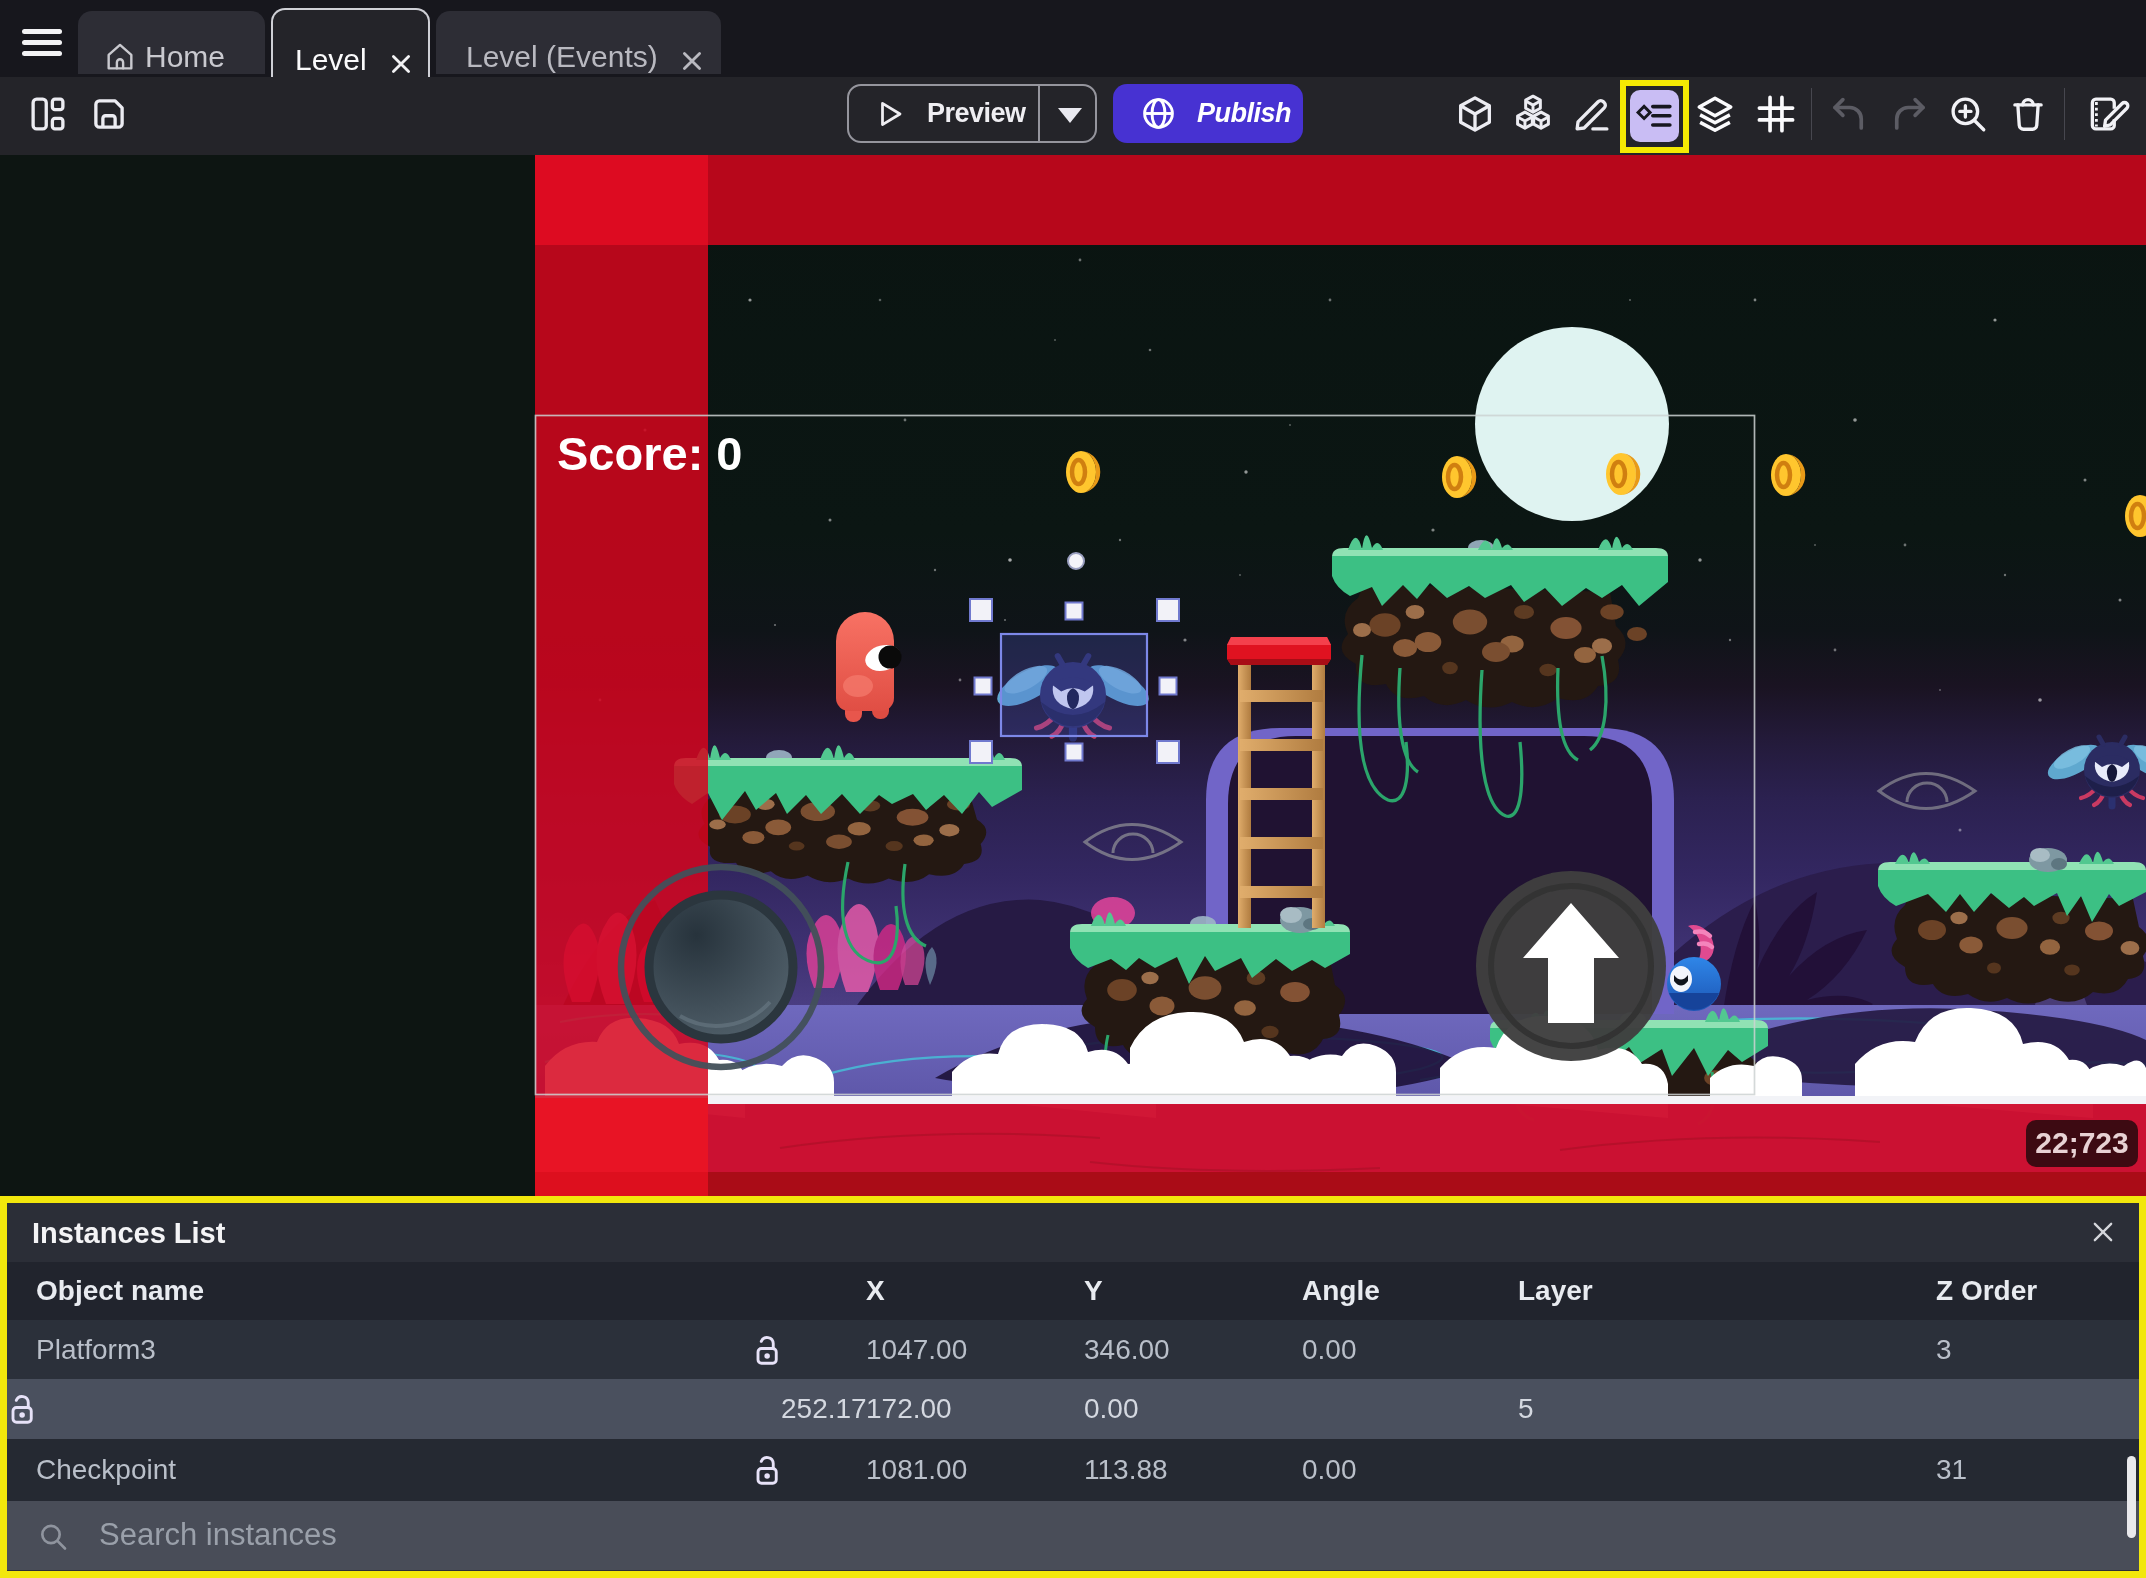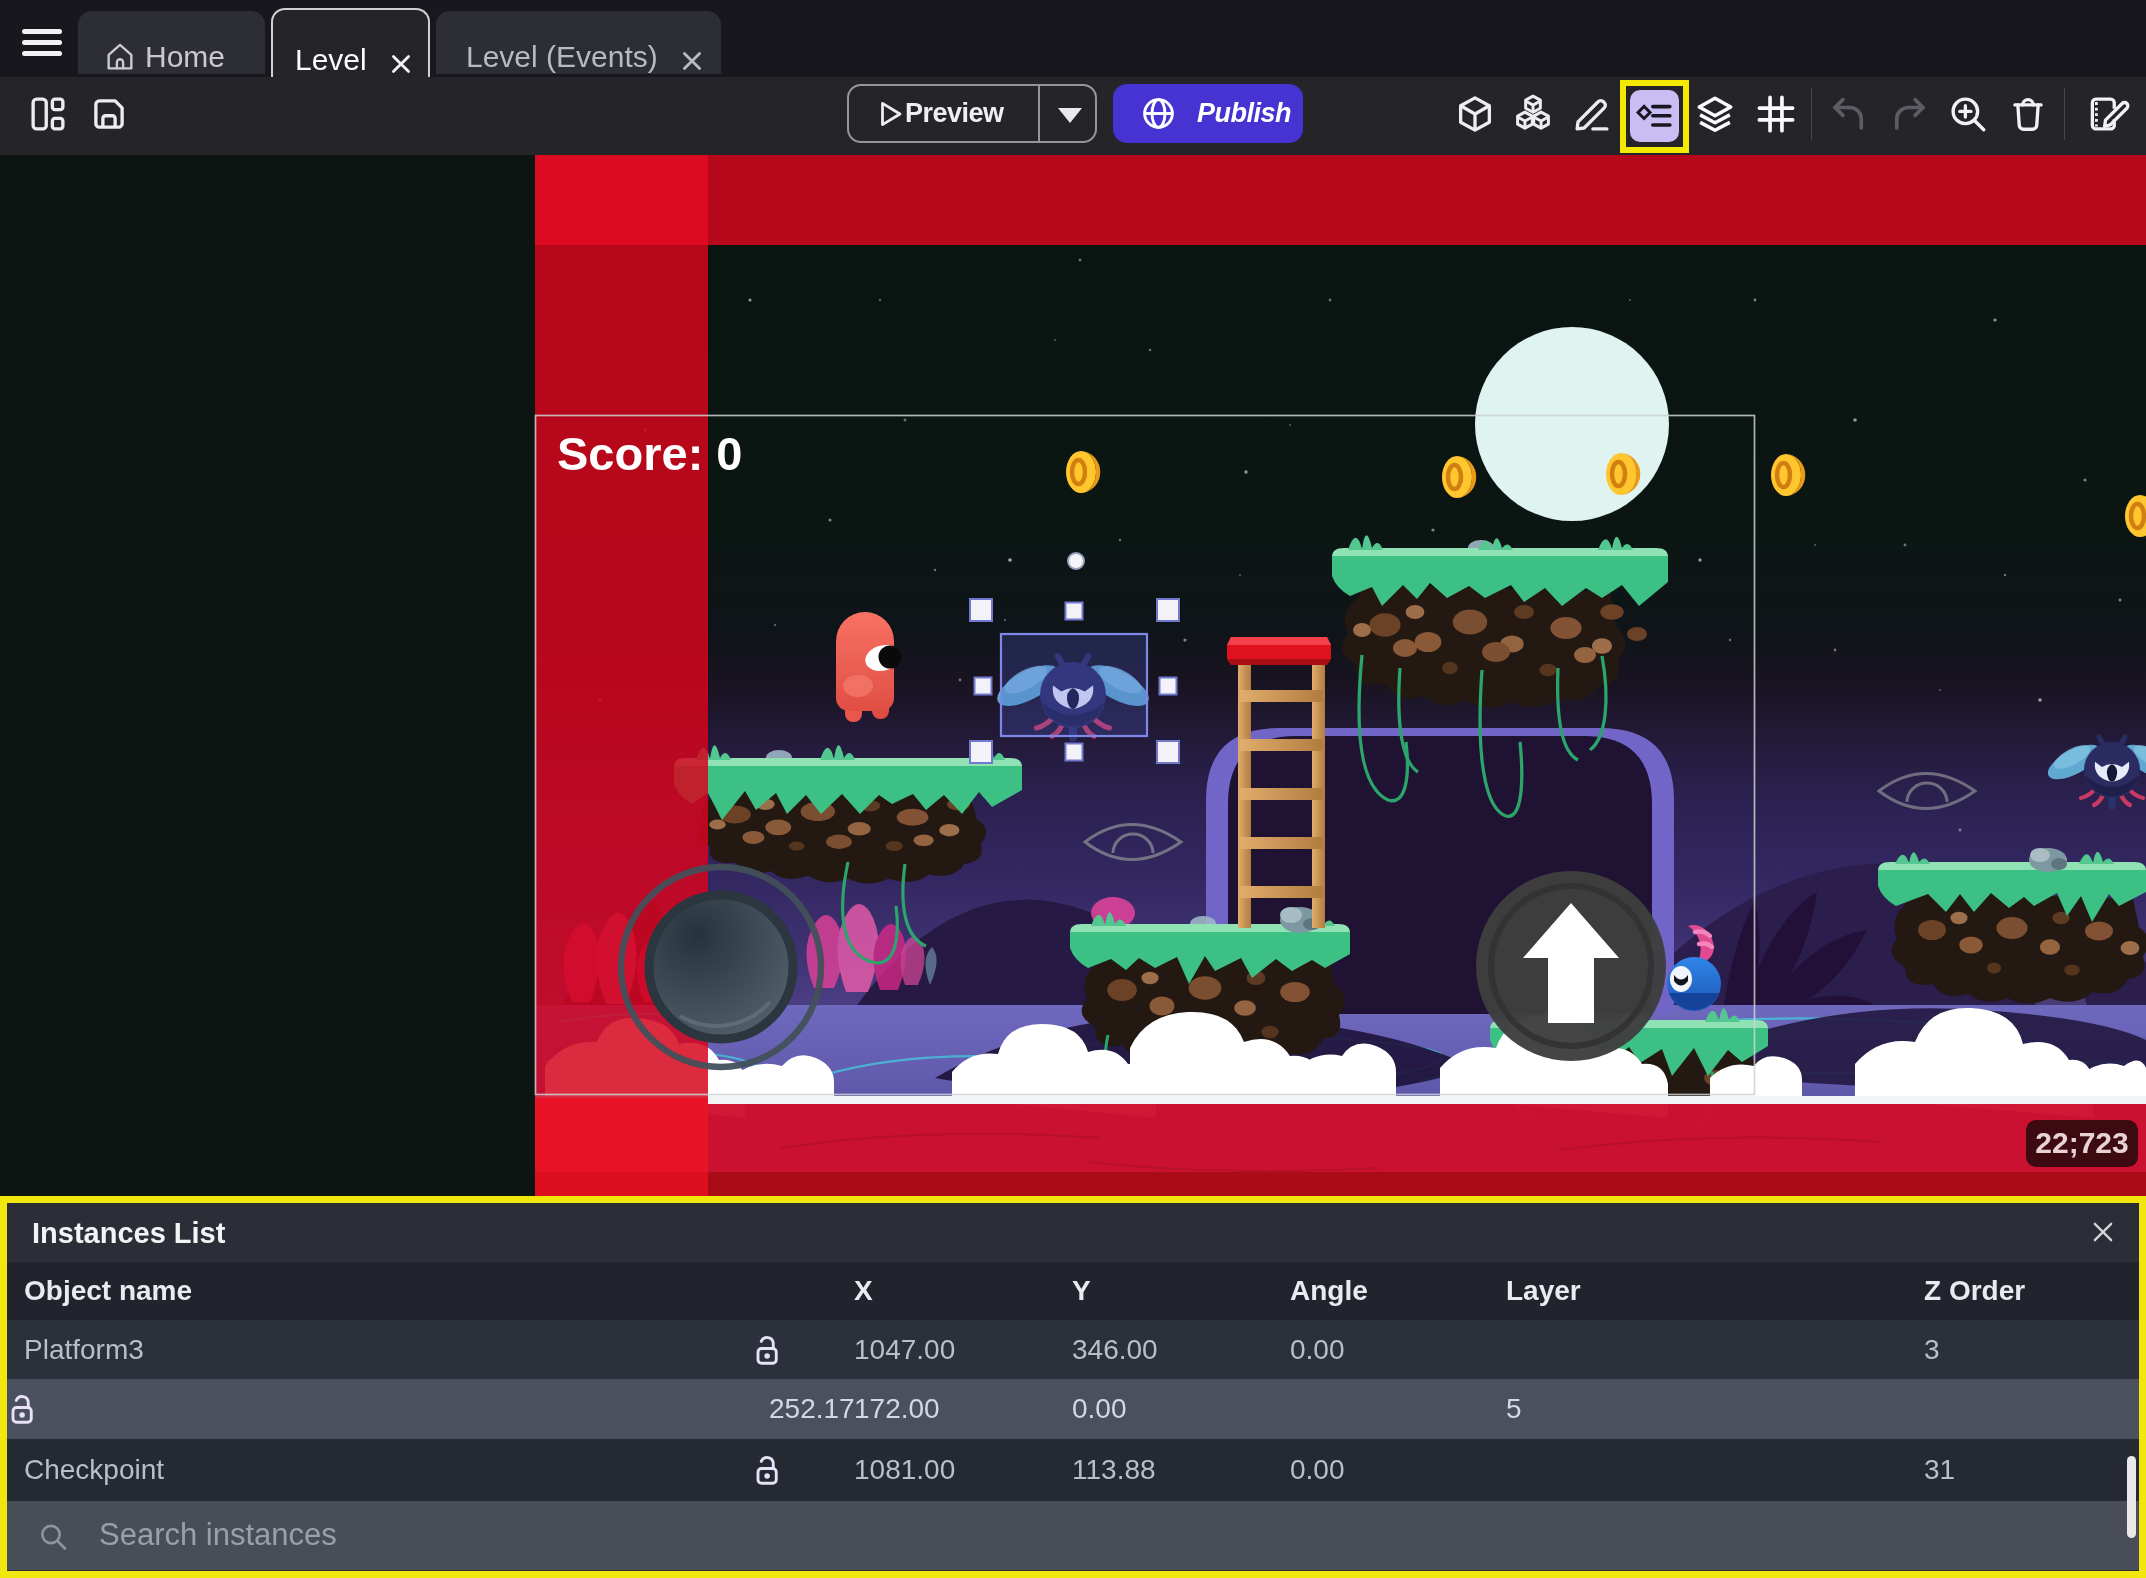--- a/index.html
+++ b/index.html
@@ -23,21 +23,21 @@
   .tab-close { width:26px; height:26px; margin-left:auto; margin-right:16px; flex:none; }
   .tab.lvl .tab-close { margin-right:14px; }
 
   
   .toolbar { position:absolute; left:0; top:77px; width:2146px; height:78px; background:#242429; }
   .tb-icon { position:absolute; top:16px; width:42px; height:42px; }
   .tb-sep { position:absolute; top:11px; width:1px; height:52px; background:#47474f; }
   .btn-preview { position:absolute; left:847px; top:84px; width:250px; height:59px; border:2px solid #95959d;
     border-radius:14px; display:flex; align-items:center; color:#efeef2; background:transparent; cursor:pointer; }
   .btn-preview .play { width:30px; height:32px; margin-left:26px; }
-  .btn-preview .lbl { font-size:27px; font-weight:bold; letter-spacing:-0.5px; }
+  .btn-preview .lbl { font-size:27px; font-weight:bold; margin-left:22px; letter-spacing:-0.5px; }
   .btn-preview .vdiv { position:absolute; left:189px; top:0; width:1.5px; height:55px; background:#95959d; }
   .btn-preview .caret { position:absolute; left:209px; top:22px; width:0; height:0;
     border-left:12px solid transparent; border-right:12px solid transparent; border-top:15px solid #e9e9f0; }
   .btn-publish { position:absolute; left:1113px; top:84px; width:190px; height:59px; background:#4732d2;
     border:none; border-radius:14px; display:flex; align-items:center; color:#ffffff; cursor:pointer; }
   .btn-publish .globe { width:37px; height:37px; margin-left:27px; }
   .btn-publish .lbl { font-size:27px; font-weight:bold; margin-left:20px; letter-spacing:-0.5px;font-style:italic; }
   .hl-box { position:absolute; left:1620px; top:3px; width:69px; height:73px; border:6px solid #f4e903; }
   .inst-chip { position:absolute; left:1630px; top:13px; width:49px; height:52px; background:#c9bdf4; border-radius:10px; }
 
@@ -46,21 +46,21 @@
   .canvas svg { position:absolute; left:0; top:0; }
 
   
   .panel { position:absolute; left:0; top:1196px; width:2146px; height:382px; border:7px solid #f2e70c;
     background:#2b2e37; }
   .panel-head { position:relative; height:59px; background:#2b2e37; }
   .panel-title { position:absolute; left:25px; top:14px; font-size:29px; font-weight:600; color:#f4f4f6; }
   .panel-close { position:absolute; right:22px; top:15px; width:28px; height:28px; cursor:pointer; }
   .grid-row { display:grid; grid-template-columns:745px 85px 218px 218px 216px 418px 1fr; align-items:center; }
   .thead { height:58px; background:#21242d; color:#e8ebf0; font-weight:bold; font-size:28px; }
-  .cell { padding-left:17px; }
+  .cell { padding-left:29px; }
   .trow { height:59px; color:#b9bfc9; font-size:28px; }
   .trow .lock { justify-self:start; width:30px; height:34px; }
   .row-0 { background:#2b303a; }
   .row-1 { background:#4a505e; height:60px; color:#d4d8e0; }
   .row-2 { background:#252932; height:62px; }
   .search-row { position:relative; height:69px; background:#494d58; }
   .search-icon { position:absolute; left:30px; top:19px; width:32px; height:33px; }
   .search-ph { position:absolute; left:92px; top:16px; font-size:31px; color:#9aa0aa; }
   .scrollbar { position:absolute; right:3px; top:253px; width:9px; height:82px; background:#e9e9ec; border-radius:5px; }
 

